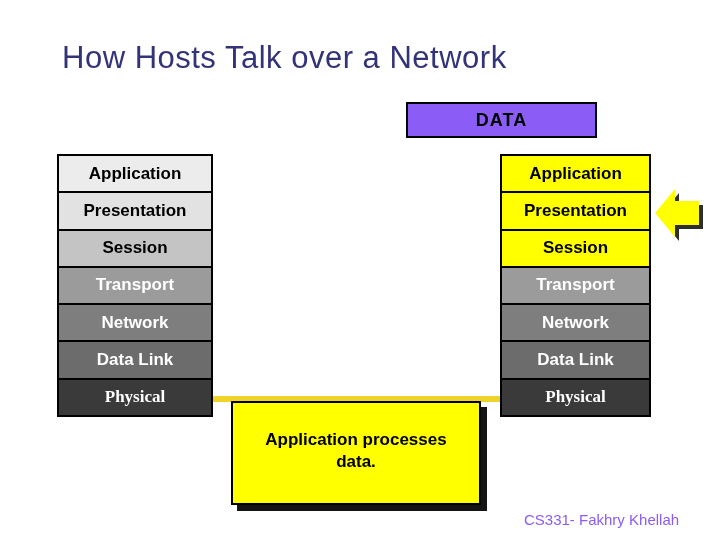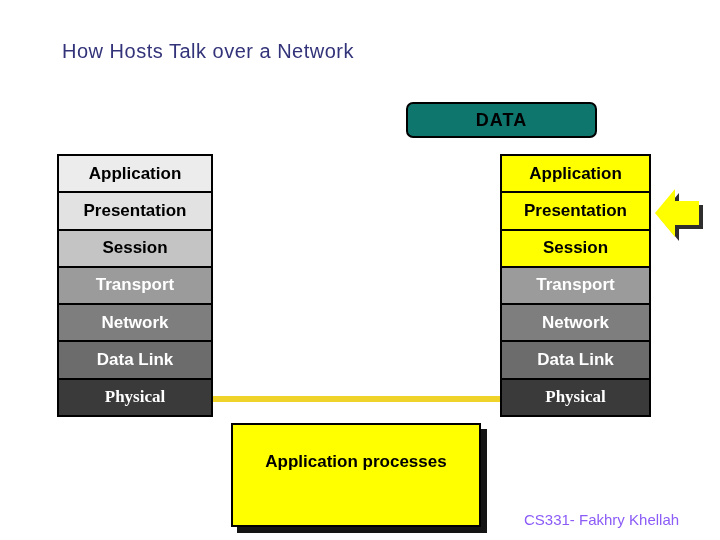--- a/index.html
+++ b/index.html
@@ -1,43 +1,43 @@
 <!DOCTYPE html>
 <html><head>
 <meta charset="utf-8">
 <style>
   html,body{margin:0;padding:0;background:#ffffff;}
   .slide{position:relative;width:720px;height:540px;background:#ffffff;overflow:hidden;
          font-family:"Liberation Sans", sans-serif;}
-  .title{position:absolute;left:62px;top:40px;font-size:20px;font-weight:400;letter-spacing:0.5px;white-space:nowrap;}
+  .title{position:absolute;left:62px;top:40px;font-size:31px;font-weight:400;letter-spacing:0.5px;white-space:nowrap;}
   .data-box{position:absolute;left:406px;top:102px;width:187px;height:32px;border:2px solid #000;
             display:flex;align-items:center;justify-content:center;font-weight:bold;font-size:18px;
             letter-spacing:1px;color:#000;}
   .stack{position:absolute;top:154px;height:259px;border:2px solid #000;display:flex;flex-direction:column;z-index:2;}
   .stack-left{left:57px;width:152px;}
   .stack-right{left:500px;width:147px;}
   .layer{flex:1 1 0;display:flex;align-items:center;justify-content:center;
          font-weight:bold;font-size:17px;border-bottom:2px solid #000;text-align:center;}
   .layer:last-child{border-bottom:none;font-family:Liberation Serif, serif;}
   .connector{position:absolute;left:210px;top:396px;width:292px;height:6px;z-index:1;}
   .arrow-svg{position:absolute;left:654px;top:188px;overflow:visible;z-index:3;}
-  .callout{position:absolute;left:231px;top:423px;width:246px;height:100px;border:2px solid #000;
+  .callout{position:absolute;left:231px;top:401px;width:246px;height:100px;border:2px solid #000;
            box-shadow:6px 6px 0 #141414;z-index:4;}
   .callout-text{margin-top:26px;text-align:center;font-weight:bold;font-size:17px;line-height:22px;color:#000;}
   .footer-left{position:absolute;left:82px;top:536px;font-size:20px;color:#111;}
   .footer-right{position:absolute;left:524px;top:511px;font-size:15px;color:#8b5cf6;}
 </style>
 </head>
 <body>
 
 <div class="slide">
 
   <div class="title" style="color: rgb(51, 51, 122);">How Hosts Talk over a Network</div>
 
-  <div class="data-box" style="background-color: #0f766e; border-radius: 7px;">DATA</div>
+  <div class="data-box" style="background-color: #8b5cf6;">DATA</div>
 
   <div class="stack stack-left">
     <div class="layer" style="background-color: rgb(236, 236, 236); color: rgb(0, 0, 0);">Application</div>
     <div class="layer" style="background-color: rgb(226, 226, 226); color: rgb(0, 0, 0);">Presentation</div>
     <div class="layer" style="background-color: rgb(196, 196, 196); color: rgb(0, 0, 0);">Session</div>
     <div class="layer" style="background-color: rgb(155, 155, 155); color: rgb(255, 255, 255);">Transport</div>
     <div class="layer" style="background-color: rgb(126, 126, 126); color: rgb(255, 255, 255);">Network</div>
     <div class="layer" style="background-color: rgb(108, 108, 108); color: rgb(255, 255, 255);">Data Link</div>
     <div class="layer" style="background-color: rgb(58, 58, 58); color: rgb(255, 255, 255);">Physical</div>
   </div>
@@ -55,19 +55,20 @@
   <div class="connector" style="background-color: rgb(239, 211, 41);"></div>
 
   <svg class="arrow-svg" width="50" height="54" viewBox="0 0 50 54">
     <polygon points="5,29 25,5 25,17 49,17 49,41 25,41 25,53" fill="#2E2E2E"></polygon>
     <polygon points="1,25 21,1 21,13 45,13 45,37 21,37 21,49" stroke-width="2" fill="#FFFF00"></polygon>
   </svg>
 
   <div class="callout" style="background-color: rgb(255, 255, 0);">
     <div class="callout-text">
       <div>Application processes</div>
+      <div>data.</div>
     </div>
   </div>
 
   <div class="footer-left">Term 081</div>
   <div class="footer-right">CS331- Fakhry Khellah</div>
 
 </div>
 
 </body></html>

